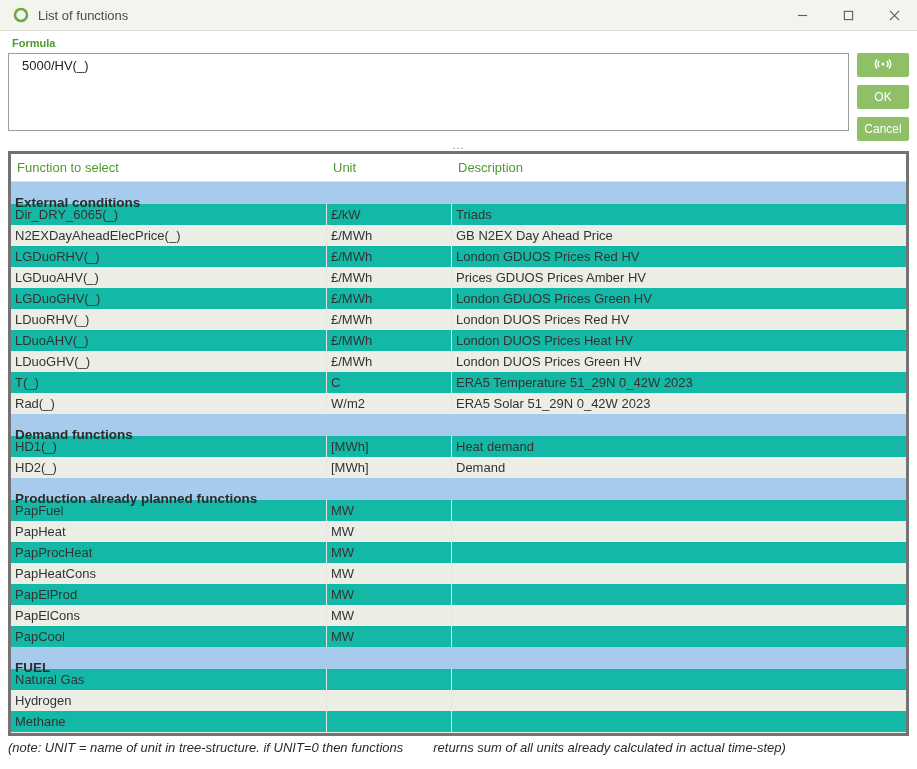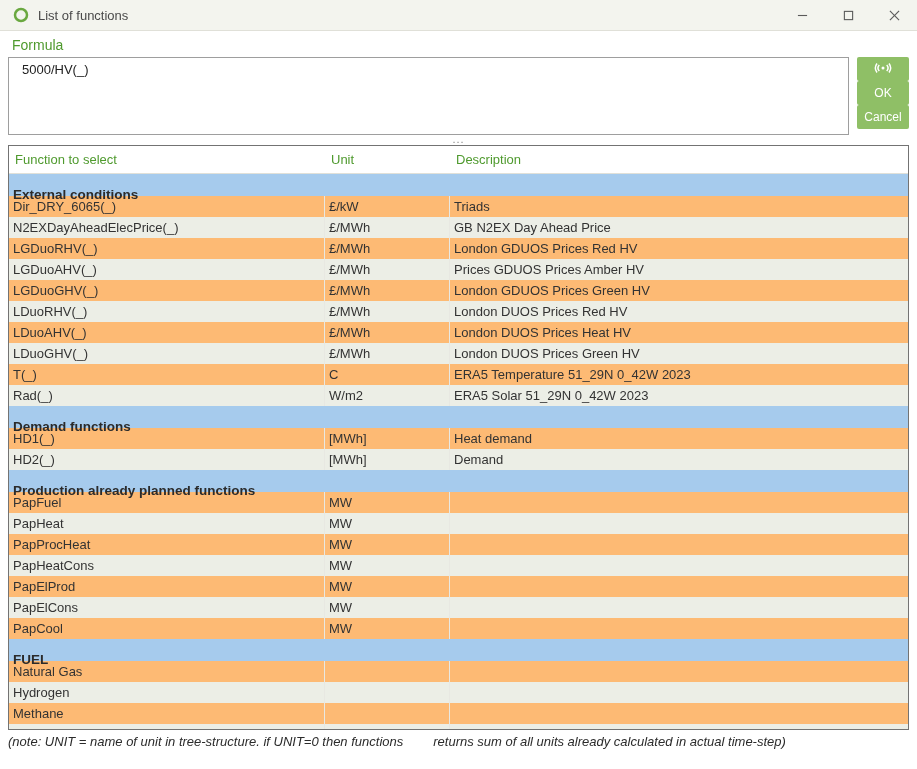--- a/index.html
+++ b/index.html
@@ -40,22 +40,22 @@
     cursor: pointer;
   }
   .titlebar-btn svg { width: 11px; height: 11px; stroke: #5a5a5a; stroke-width: 1.2; fill: none; }
 
   
   .formula-section {
     padding: 4px 8px 2px 8px;
   }
   .formula-label {
     color: #4f9a2e;
-    font-weight: 400;
-    font-size: 14px;
+    font-weight: 700;
+    font-size: 11px;
     padding: 2px 4px;
   }
   .formula-row {
     display: flex;
     gap: 8px;
     margin-top: 2px;
   }
   .formula-input {
     flex: 1;
     height: 78px;
@@ -64,21 +64,21 @@
     font-family: inherit;
     font-size: 13px;
     color: #222;
     resize: none;
     overflow: hidden;
   }
   .side-buttons {
     width: 52px;
     display: flex;
     flex-direction: column;
-    gap: 0;
+    gap: 8px;
   }
   .side-btn {
     background: #8fbf66;
     color: #fff;
     border: none;
     height: 24px;
     font-size: 12px;
     cursor: pointer;
     display: flex; align-items: center; justify-content: center;
     border-radius: 2px;
@@ -91,21 +91,21 @@
     font-size: 11px;
     height: 8px;
     line-height: 4px;
     margin: 0 8px;
     letter-spacing: 1px;
   }
 
   
   .table-wrap {
     margin: 0 8px 2px 8px;
-    border: 1px solid #737373;
+    border: 3px solid #737373;
     height: 585px;
     overflow: hidden;
     position: relative;
     display: flex;
     flex-direction: column;
   }
   .table-scroll {
     flex: 1;
     overflow-y: scroll;
     overflow-x: hidden;
@@ -140,21 +140,21 @@
   .data-row > div {
     padding: 0 4px;
     border-right: 1px solid #e8e8e2;
     white-space: nowrap;
     overflow: hidden;
     text-overflow: ellipsis;
     height: 100%;
     line-height: 21px;
   }
   .data-row > div:last-child { border-right: none; }
-  .data-row.odd { background: #fdba74; }
+  .data-row.odd { background: #14b8a6; }
   .data-row.even { background: #eceee6; }
 
   .footer-note {
     margin: 4px 8px;
     font-size: 13px;
     color: #2b2b2b;
     display: flex;
     font-style: italic;
   }
   .footer-note .gap { width: 30px; display:inline-block; }

